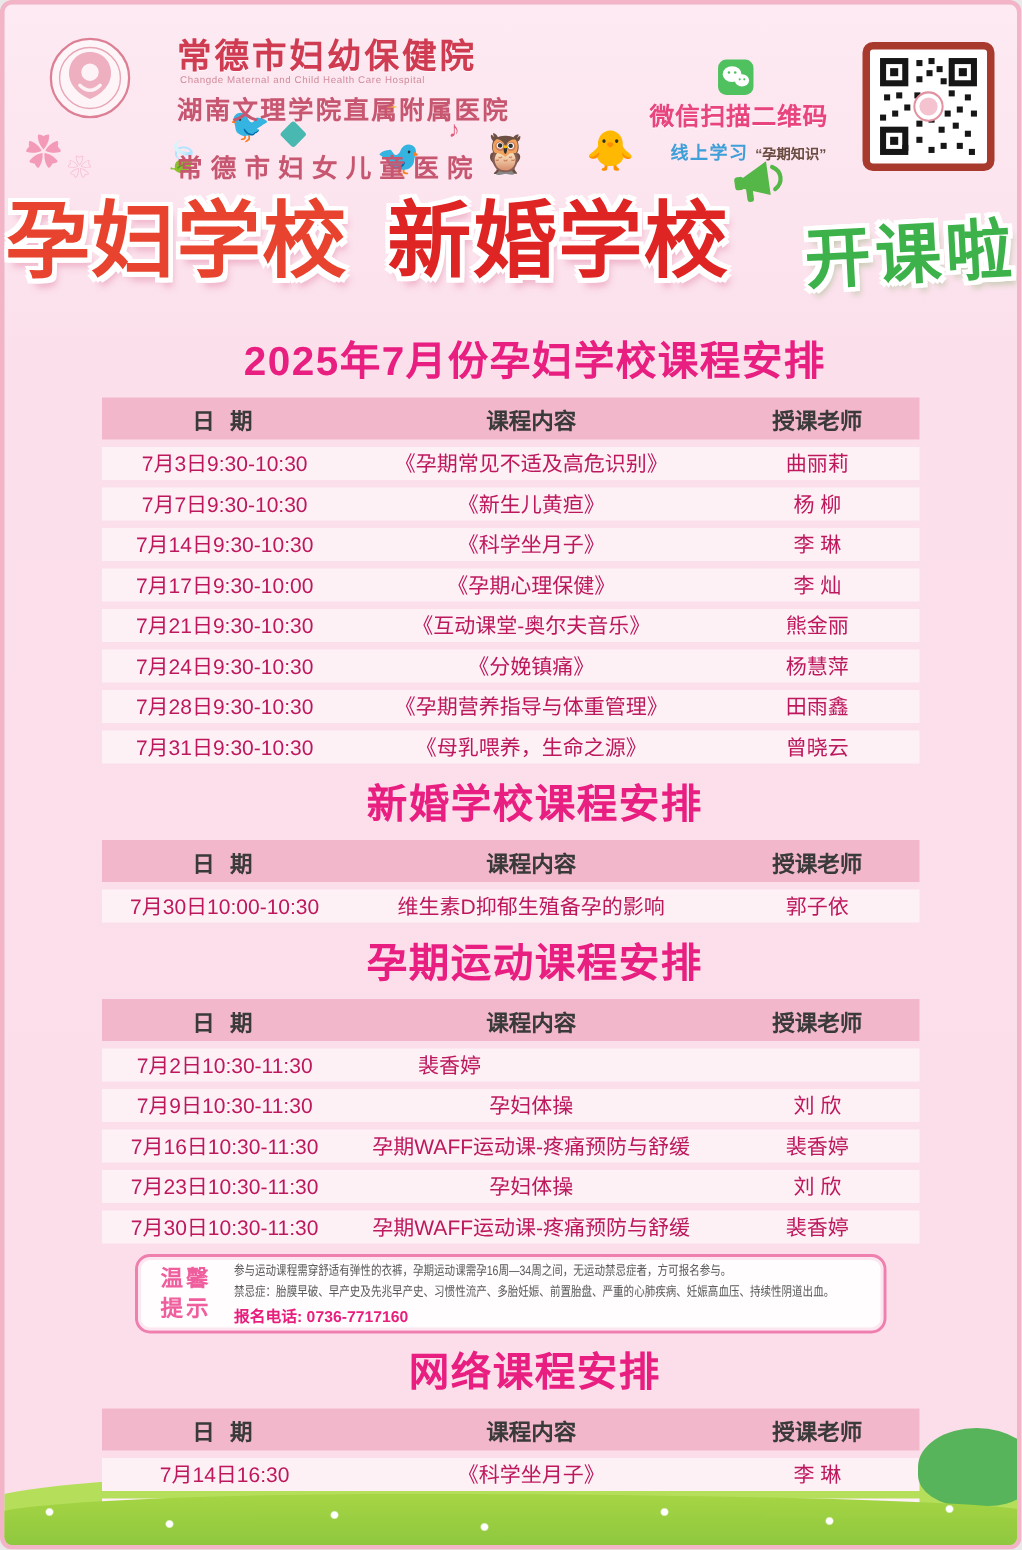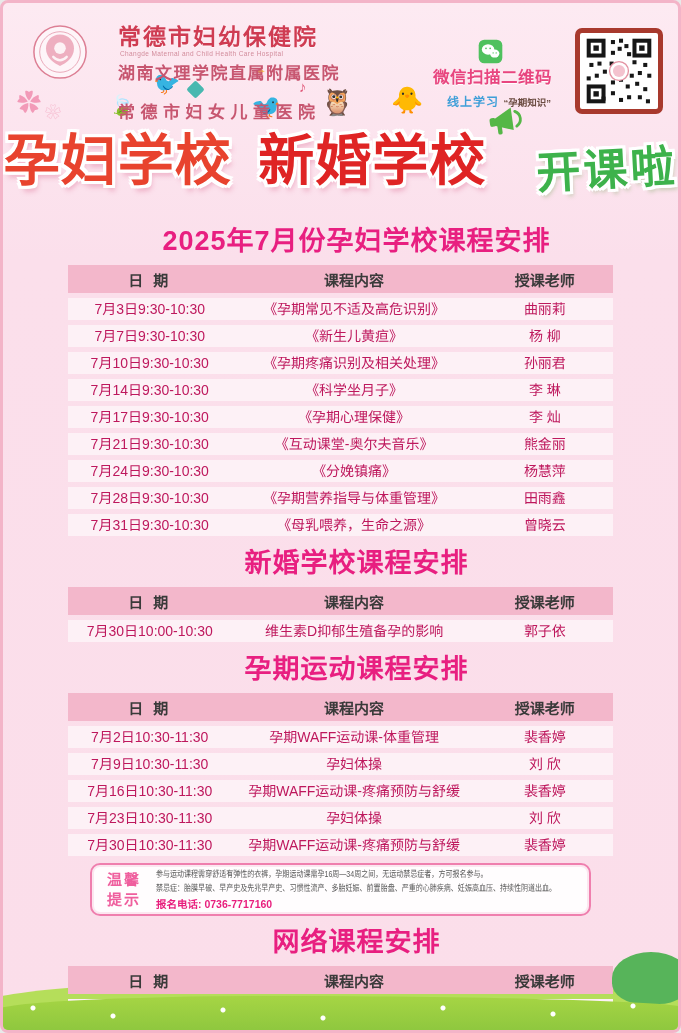--- a/index.html
+++ b/index.html
@@ -213,31 +213,26 @@
               <span class="cell c0">7月3日9:30-10:30</span>
               <span class="cell c1">《孕期常见不适及高危识别》</span>
               <span class="cell c2">曲丽莉</span>
             </div>
             <div class="trow">
               <span class="cell c0">7月7日9:30-10:30</span>
               <span class="cell c1">《新生儿黄疸》</span>
               <span class="cell c2">杨  柳</span>
             </div>
             <div class="trow">
-              <span class="cell c0">7月10日9:30-10:30</span>
-              <span class="cell c1">《孕期疼痛识别及相关处理》</span>
-              <span class="cell c2">孙丽君</span>
-            </div>
-            <div class="trow">
               <span class="cell c0">7月14日9:30-10:30</span>
               <span class="cell c1">《科学坐月子》</span>
               <span class="cell c2">李  琳</span>
             </div>
             <div class="trow">
-              <span class="cell c0">7月17日9:30-10:30</span>
+              <span class="cell c0">7月17日9:30-10:00</span>
               <span class="cell c1">《孕期心理保健》</span>
               <span class="cell c2">李  灿</span>
             </div>
             <div class="trow">
               <span class="cell c0">7月21日9:30-10:30</span>
               <span class="cell c1">《互动课堂-奥尔夫音乐》</span>
               <span class="cell c2">熊金丽</span>
             </div>
             <div class="trow">
               <span class="cell c0">7月24日9:30-10:30</span>
@@ -280,21 +275,20 @@
       <div class="section-title">孕期运动课程安排</div>
       <div class="ctable">
         <div class="thead">
           <span class="cell c0">日  期</span>
           <span class="cell c1">课程内容</span>
           <span class="cell c2">授课老师</span>
         </div>
         <div>
             <div class="trow">
               <span class="cell c0">7月2日10:30-11:30</span>
-              <span class="cell c1">孕期WAFF运动课-体重管理</span>
               <span class="cell c2">裴香婷</span>
             </div>
             <div class="trow">
               <span class="cell c0">7月9日10:30-11:30</span>
               <span class="cell c1">孕妇体操</span>
               <span class="cell c2">刘  欣</span>
             </div>
             <div class="trow">
               <span class="cell c0">7月16日10:30-11:30</span>
               <span class="cell c1">孕期WAFF运动课-疼痛预防与舒缓</span>

